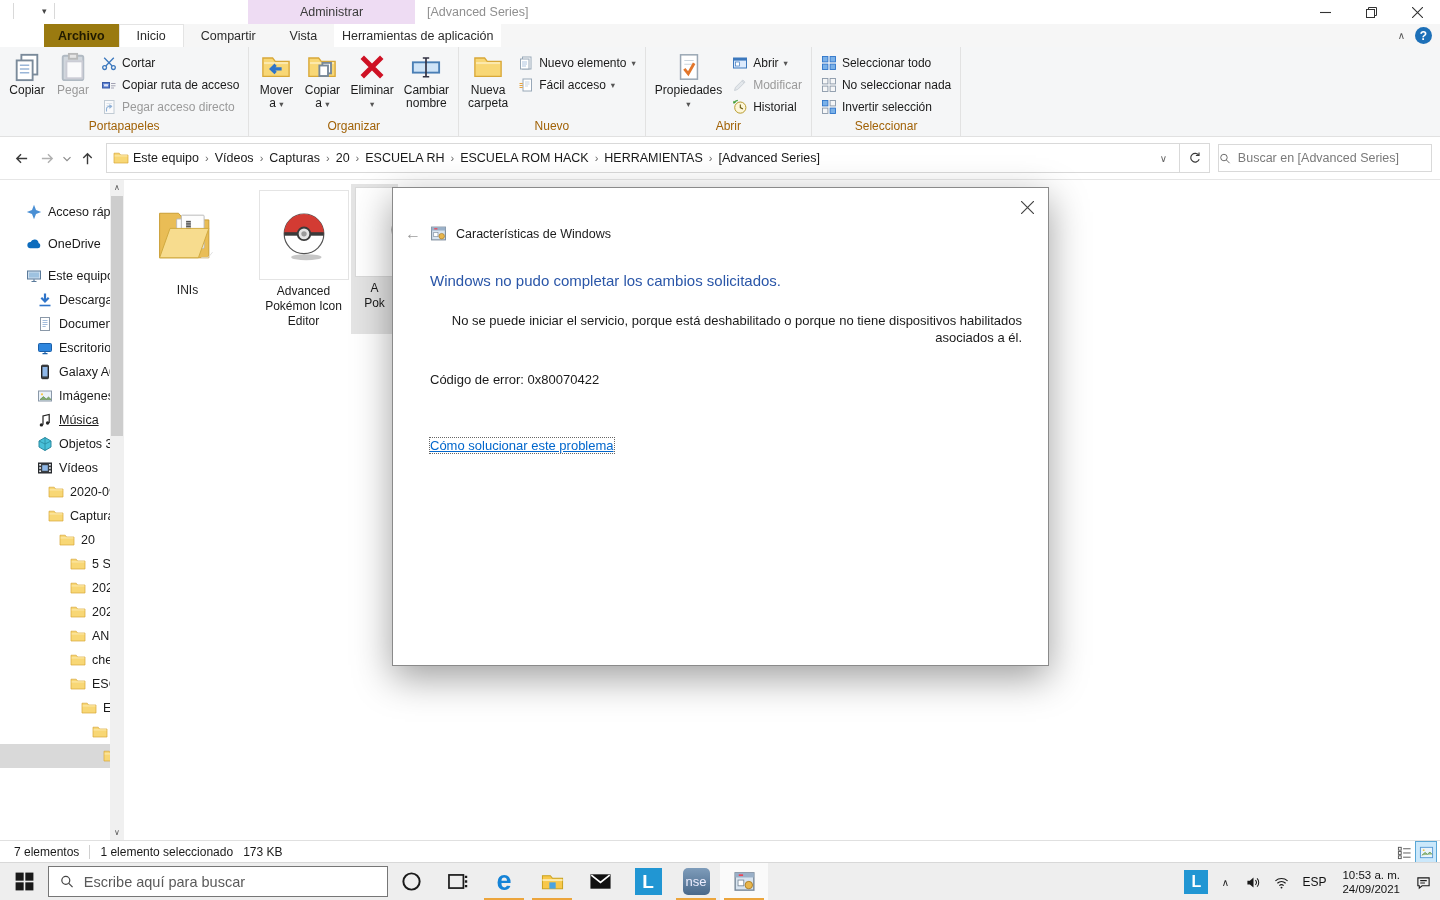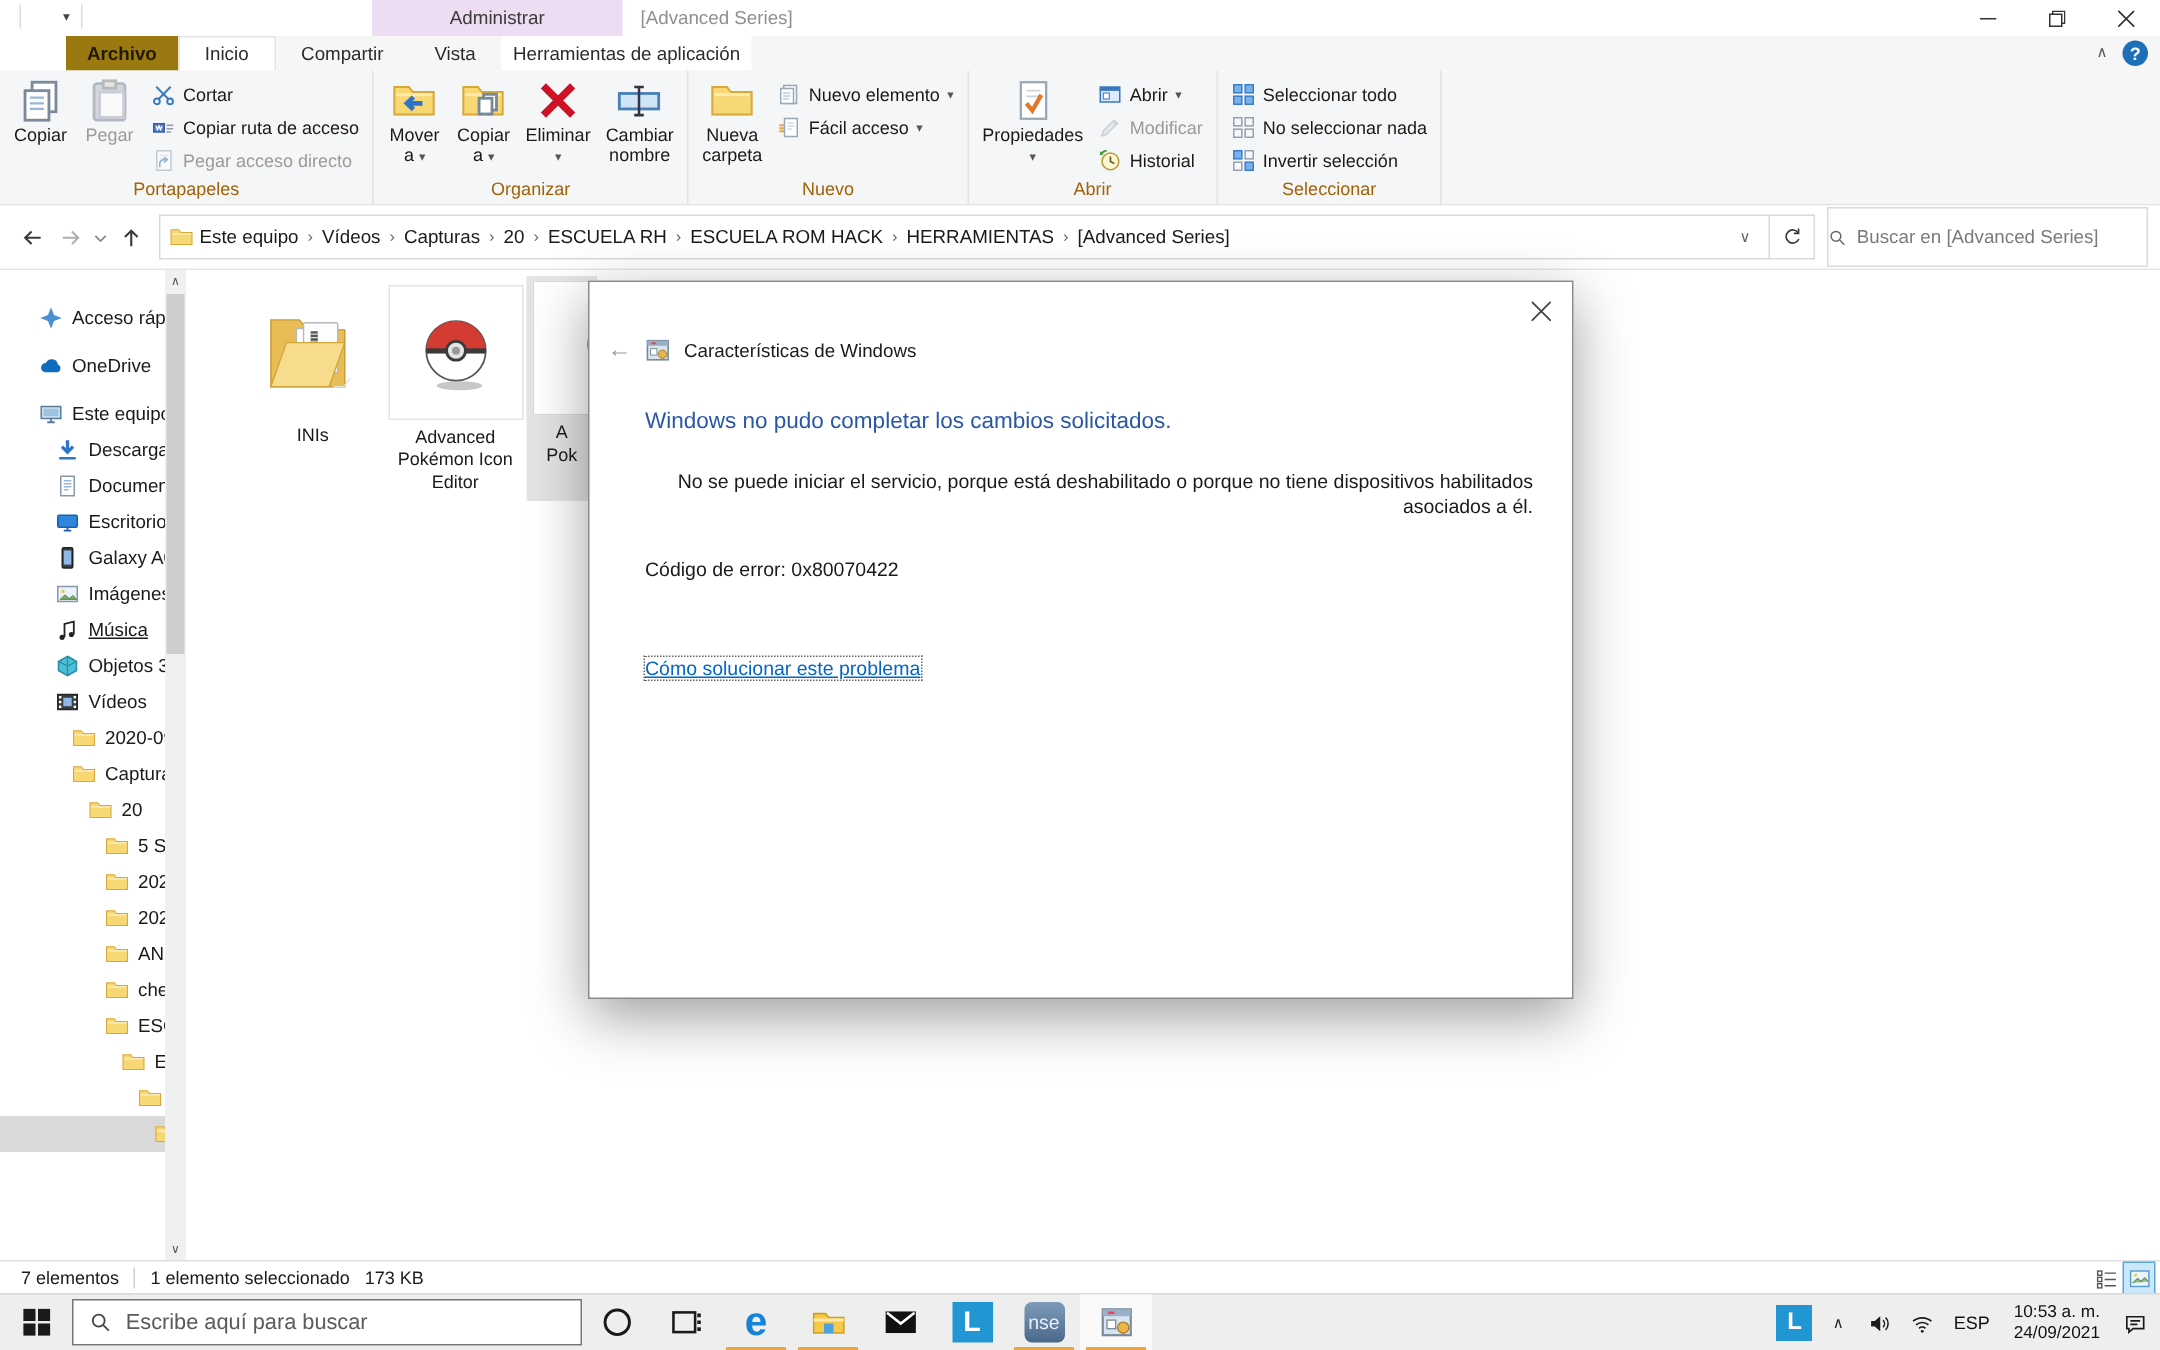--- a/index.html
+++ b/index.html
@@ -48,21 +48,21 @@
   .nav-ic { width:26px; height:26px; display:flex; align-items:center; justify-content:center; }
   .nav-ic svg { width:15px; height:15px; }
   .nav-chev { width:14px; }
   .addrbox { flex:1; height:30px; border:1px solid #d9d9d9; background:#fff; margin-left:6px; display:flex; align-items:center; padding:0 6px; overflow:hidden; }
   .addrbox .crumb { font-size:12.5px; color:#1a1a1a; padding:0 4px; white-space:nowrap; }
   .addrbox .csep { font-size:11px; color:#666; padding:0 2px; }
   .addrbox .tail { margin-left:auto; font-size:10px; color:#666; padding:0 6px; }
   .addr-folder svg { width:16px; height:16px; }
   .refreshbox { width:30px; height:30px; border:1px solid #d9d9d9; border-left:none; display:flex; align-items:center; justify-content:center; }
   .refreshbox svg { width:14px; height:14px; }
-  .searchbox { width:214px; height:40px; border:1px solid #d9d9d9; margin-left:8px; display:flex; align-items:center; padding:0 0; gap:7px; }
+  .searchbox { width:214px; height:28px; border:1px solid #d9d9d9; margin-left:8px; display:flex; align-items:center; padding:0 0; gap:7px; }
   .searchbox svg { width:13px; height:13px; }
   .searchbox input { border:none; outline:none; width:100%; font-size:12.5px; color:#444; font-family:inherit; background:transparent; }
   .searchbox input::placeholder { color:#7a7a7a; opacity:1; }
 
   
   .sidebar { position:absolute; left:0; top:180px; width:110px; bottom:60px; overflow:hidden; background:#fff; padding-top:20px; }
   .sitem { height:24px; display:flex; align-items:center; gap:6px; white-space:nowrap; font-size:12.5px; cursor:default; }
   .sitem.gap { margin-top:8px; }
   .sitem.sel { background:#d9d9d9; }
   .sicon svg { width:16px; height:16px; }
@@ -688,21 +688,21 @@
     <div class="sitem" style="padding-left: 114px;"></div>
     <div class="sitem" style="padding-left: 114px;"></div>
   </div>
 <div class="sscroll">
   <div class="arr" style="top:0">∧</div>
   <div class="thumb"></div>
   <div class="arr" style="bottom:0">∨</div>
 </div>
 
 <div class="content">
-  <div class="file" style="left:37px; top:8px;">
+  <div class="file" style="left:16px; top:8px;">
     <div class="ficon" id="inis-icon">
         <svg viewBox="0 0 76 76" width="72" height="72">
           <path d="M8 14h20l6 7h26v40H8z" fill="#e9bd56" stroke="#c89a30"></path>
           <rect x="26" y="20" width="24" height="35" rx="1" fill="#fdfdfd" stroke="#b8b8b8"></rect>
           <rect x="31" y="16" width="24" height="35" rx="1" fill="#fdfdfd" stroke="#b8b8b8"></rect>
           <rect x="36" y="22" width="5" height="11" fill="#555"></rect>
           <path d="M36 24h5M36 26.5h5M36 29h5" stroke="#ddd" stroke-width=".8"></path>
           <path d="M8 61 19 30h41L49 61z" fill="#f7dc8e" stroke="#cfa83d"></path>
           <path d="M52 61h7l5-6" stroke="#e0e0e0" fill="none"></path>
         </svg>

